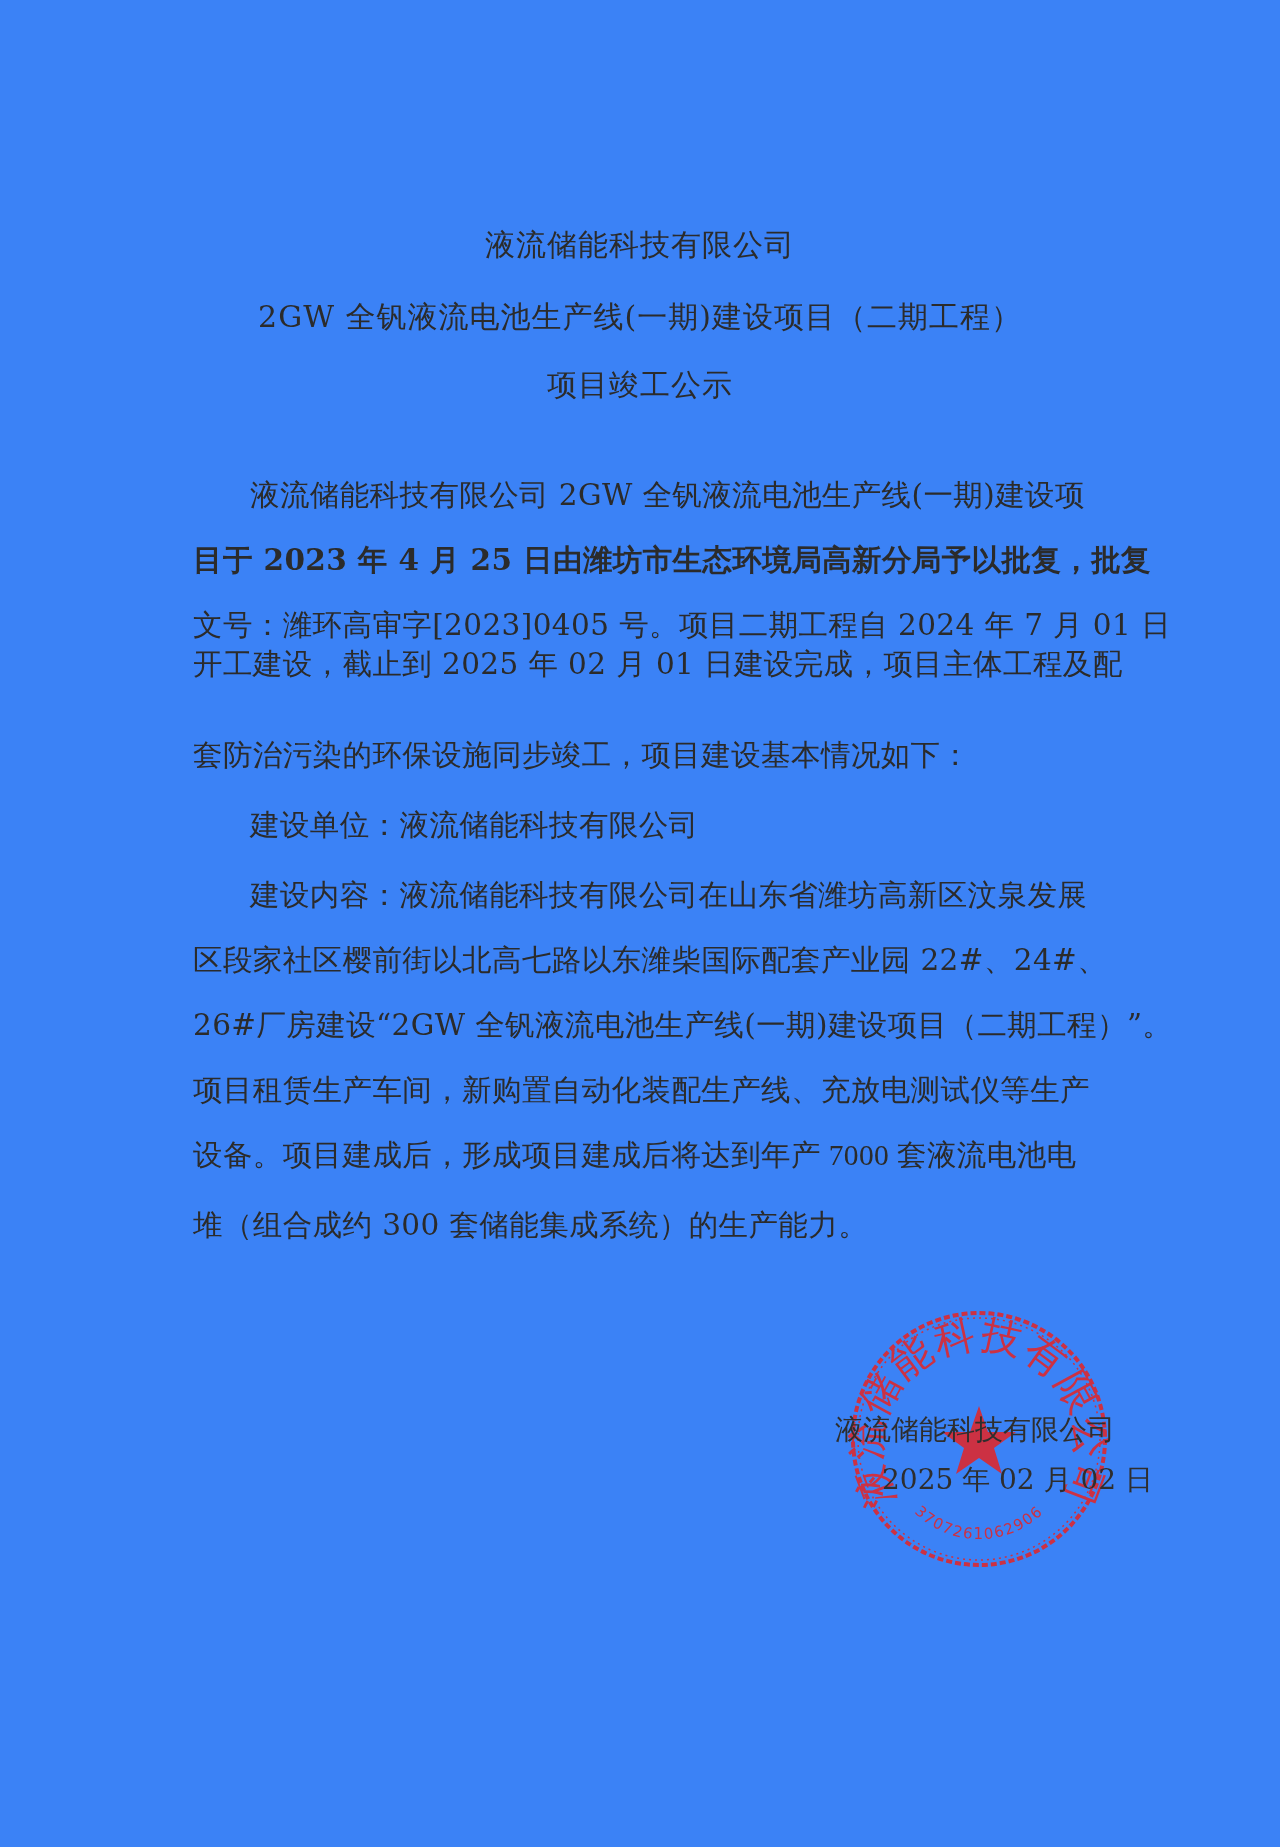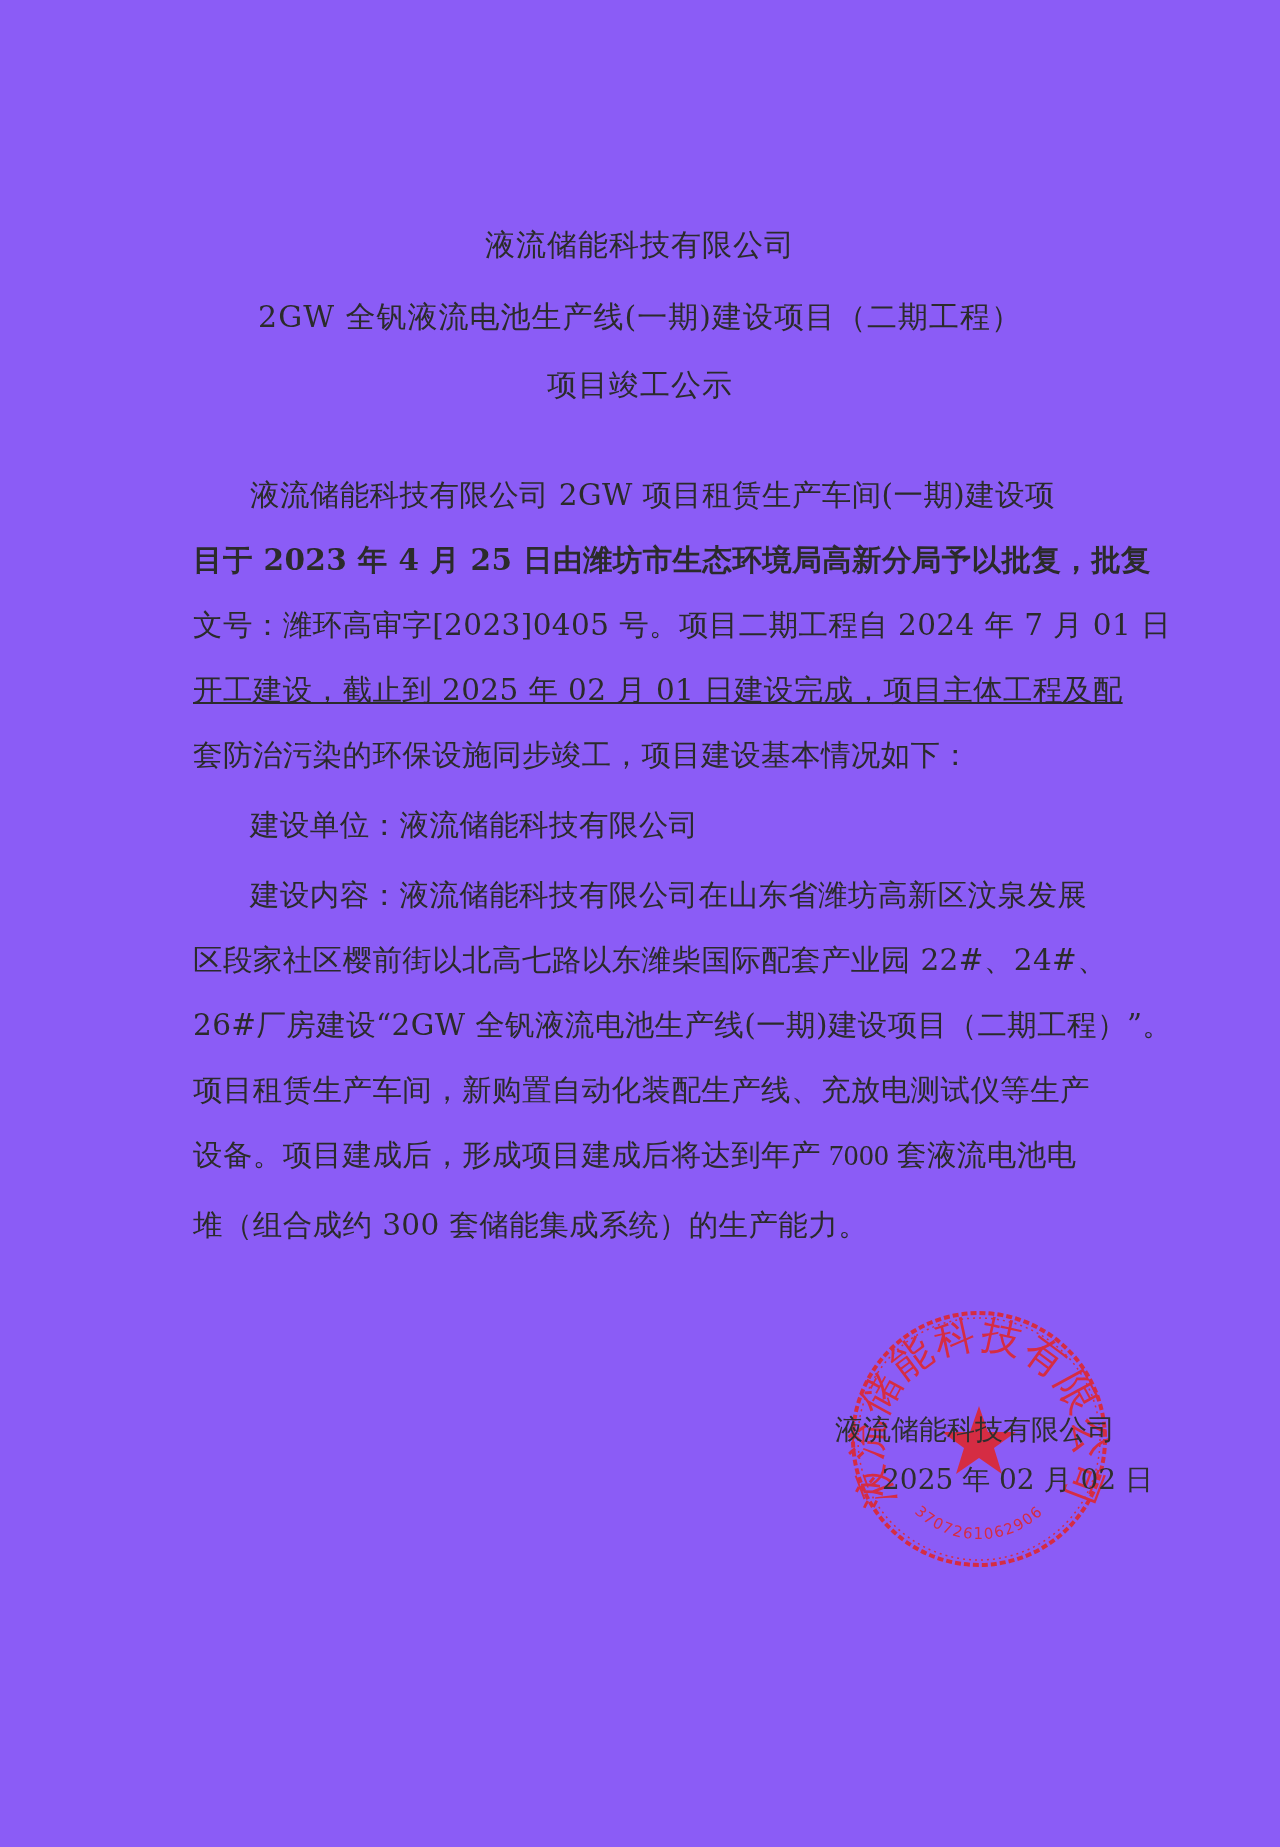--- a/index.html
+++ b/index.html
@@ -1,39 +1,39 @@
 <!DOCTYPE html>
 <html><head>
 <meta charset="utf-8">
 <style>
   html, body { margin: 0; padding: 0; background: #ffffff; }
   body { width: 1280px; height: 1847px; position: relative; overflow: hidden;
          font-family: "DejaVu Serif", "Liberation Serif", serif; color: #2a2a2a; }
-  .page { position: absolute; left: 0; top: 0; width: 1280px; height: 1847px; background: #8b5cf6; }
+  .page { position: absolute; left: 0; top: 0; width: 1280px; height: 1847px; background: #3b82f6; }
   .title { position: absolute; left: 0; width: 1280px; text-align: center;
            font-size: 30px; line-height: 40px; letter-spacing: 1px; color: #2b2b2b; }
   .line { position: absolute; left: 193px; width: 900px; white-space: nowrap;
           font-size: 29.5px; line-height: 40px; color: #2b2b2b; letter-spacing: 0.4px; }
   .indent { left: 250px; }
   .sig { position: absolute; white-space: nowrap; font-size: 28px; line-height: 36px; color: #2e2e2e; z-index: 3; }
   .stamp { position: absolute; left: 848px; top: 1308px; width: 262px; height: 262px; z-index: 2; opacity: 0.88; }
 </style>
 </head>
 <body>
 
 <div class="page">
 
   <div class="title" style="top:225px;">液流储能科技有限公司</div>
   <div class="title" style="top:297px;">2GW 全钒液流电池生产线(一期)建设项目（二期工程）</div>
   <div class="title" style="top:365px;">项目竣工公示</div>
 
-  <div class="line indent" style="top:475px;">液流储能科技有限公司 2GW 项目租赁生产车间(一期)建设项</div>
+  <div class="line indent" style="top:475px;">液流储能科技有限公司 2GW 全钒液流电池生产线(一期)建设项</div>
   <div class="line" style="top:540px;font-weight:bold;">目于 2023 年 4 月 25 日由潍坊市生态环境局高新分局予以批复，批复</div>
   <div class="line" style="top:605px;">文号：潍环高审字[2023]0405 号。项目二期工程自 2024 年 7 月 01 日</div>
-  <div class="line" style="top:670px;text-decoration:underline;">开工建设，截止到 2025 年 02 月 01 日建设完成，项目主体工程及配</div>
+  <div class="line" style="top:644px;">开工建设，截止到 2025 年 02 月 01 日建设完成，项目主体工程及配</div>
   <div class="line indent" style="top:805px;">建设单位：液流储能科技有限公司</div>
   <div class="line" style="top:735px;">套防治污染的环保设施同步竣工，项目建设基本情况如下：</div>
   <div class="line indent" style="top:875px;">建设内容：液流储能科技有限公司在山东省潍坊高新区汶泉发展</div>
   <div class="line" style="top:940px;">区段家社区樱前街以北高七路以东潍柴国际配套产业园 22#、24#、</div>
   <div class="line" style="top:1005px;">26#厂房建设“2GW 全钒液流电池生产线(一期)建设项目（二期工程）”。</div>
   <div class="line" style="top:1070px;">项目租赁生产车间，新购置自动化装配生产线、充放电测试仪等生产</div>
   <div class="line" style="top:1135px;font-family:Liberation Serif, serif;">设备。项目建成后，形成项目建成后将达到年产 7000 套液流电池电</div>
   <div class="line" style="top:1205px;">堆（组合成约 300 套储能集成系统）的生产能力。</div>
 
   <svg class="stamp" viewBox="0 0 262 262">

